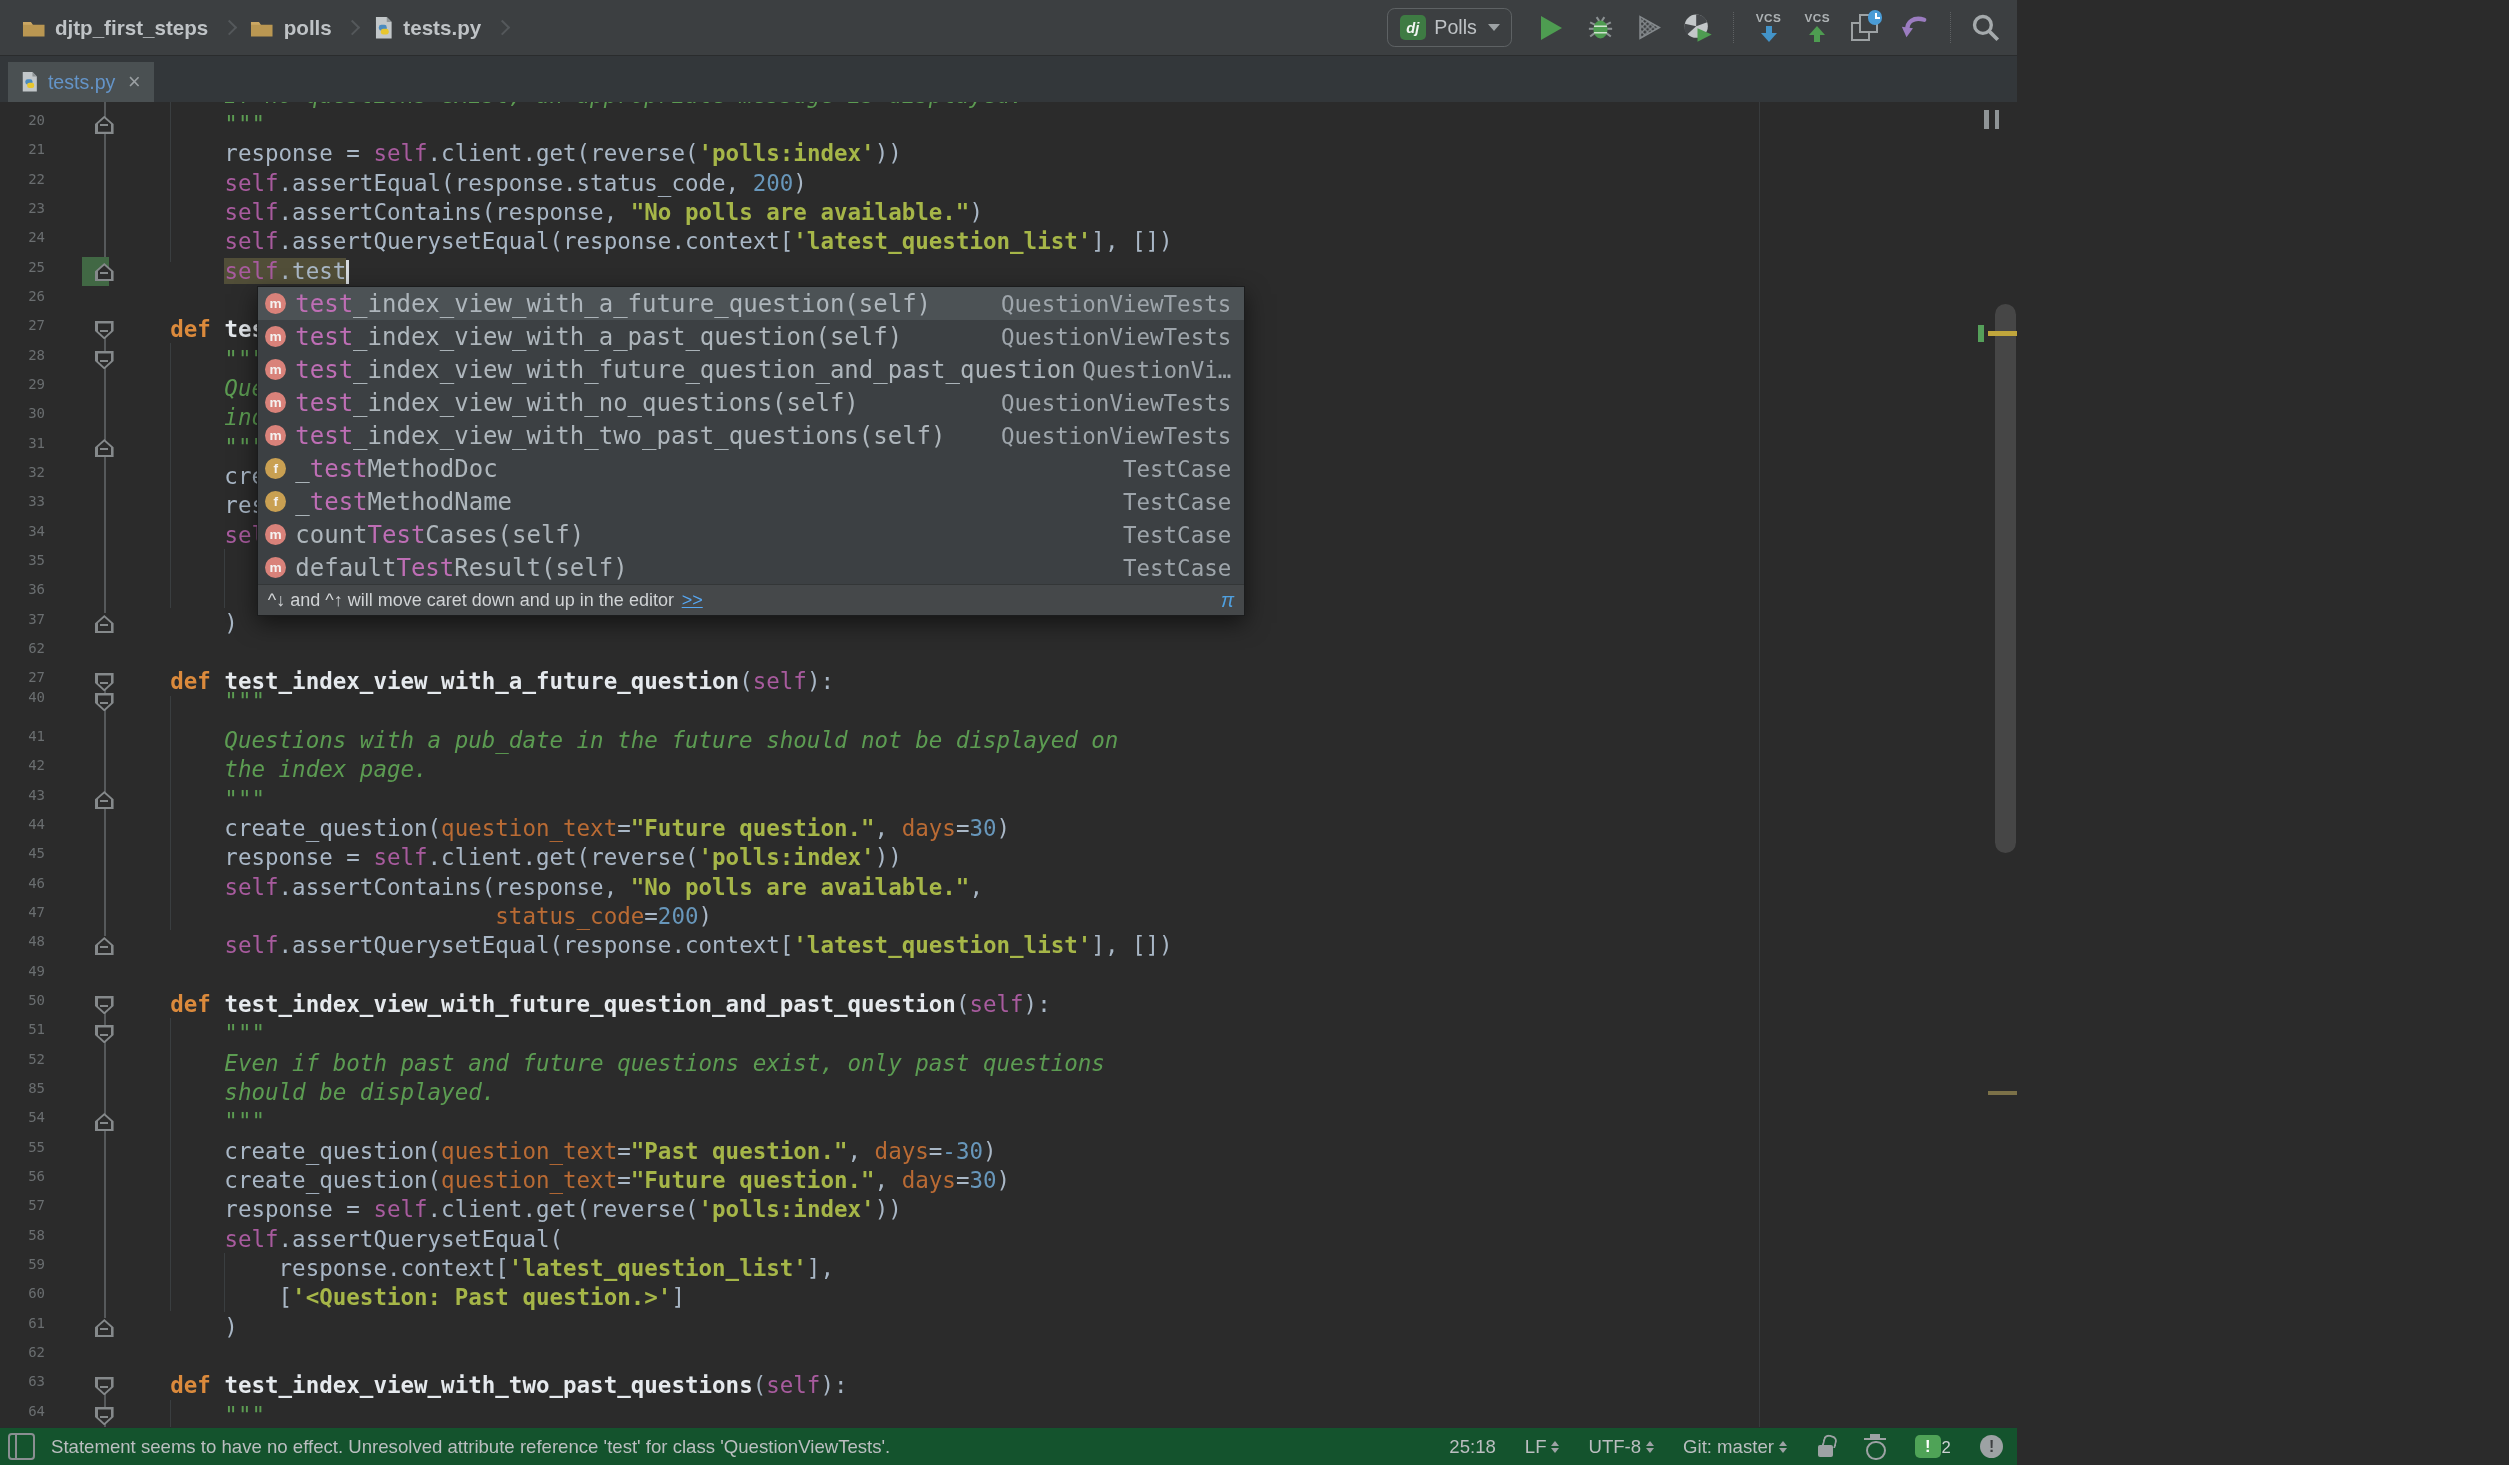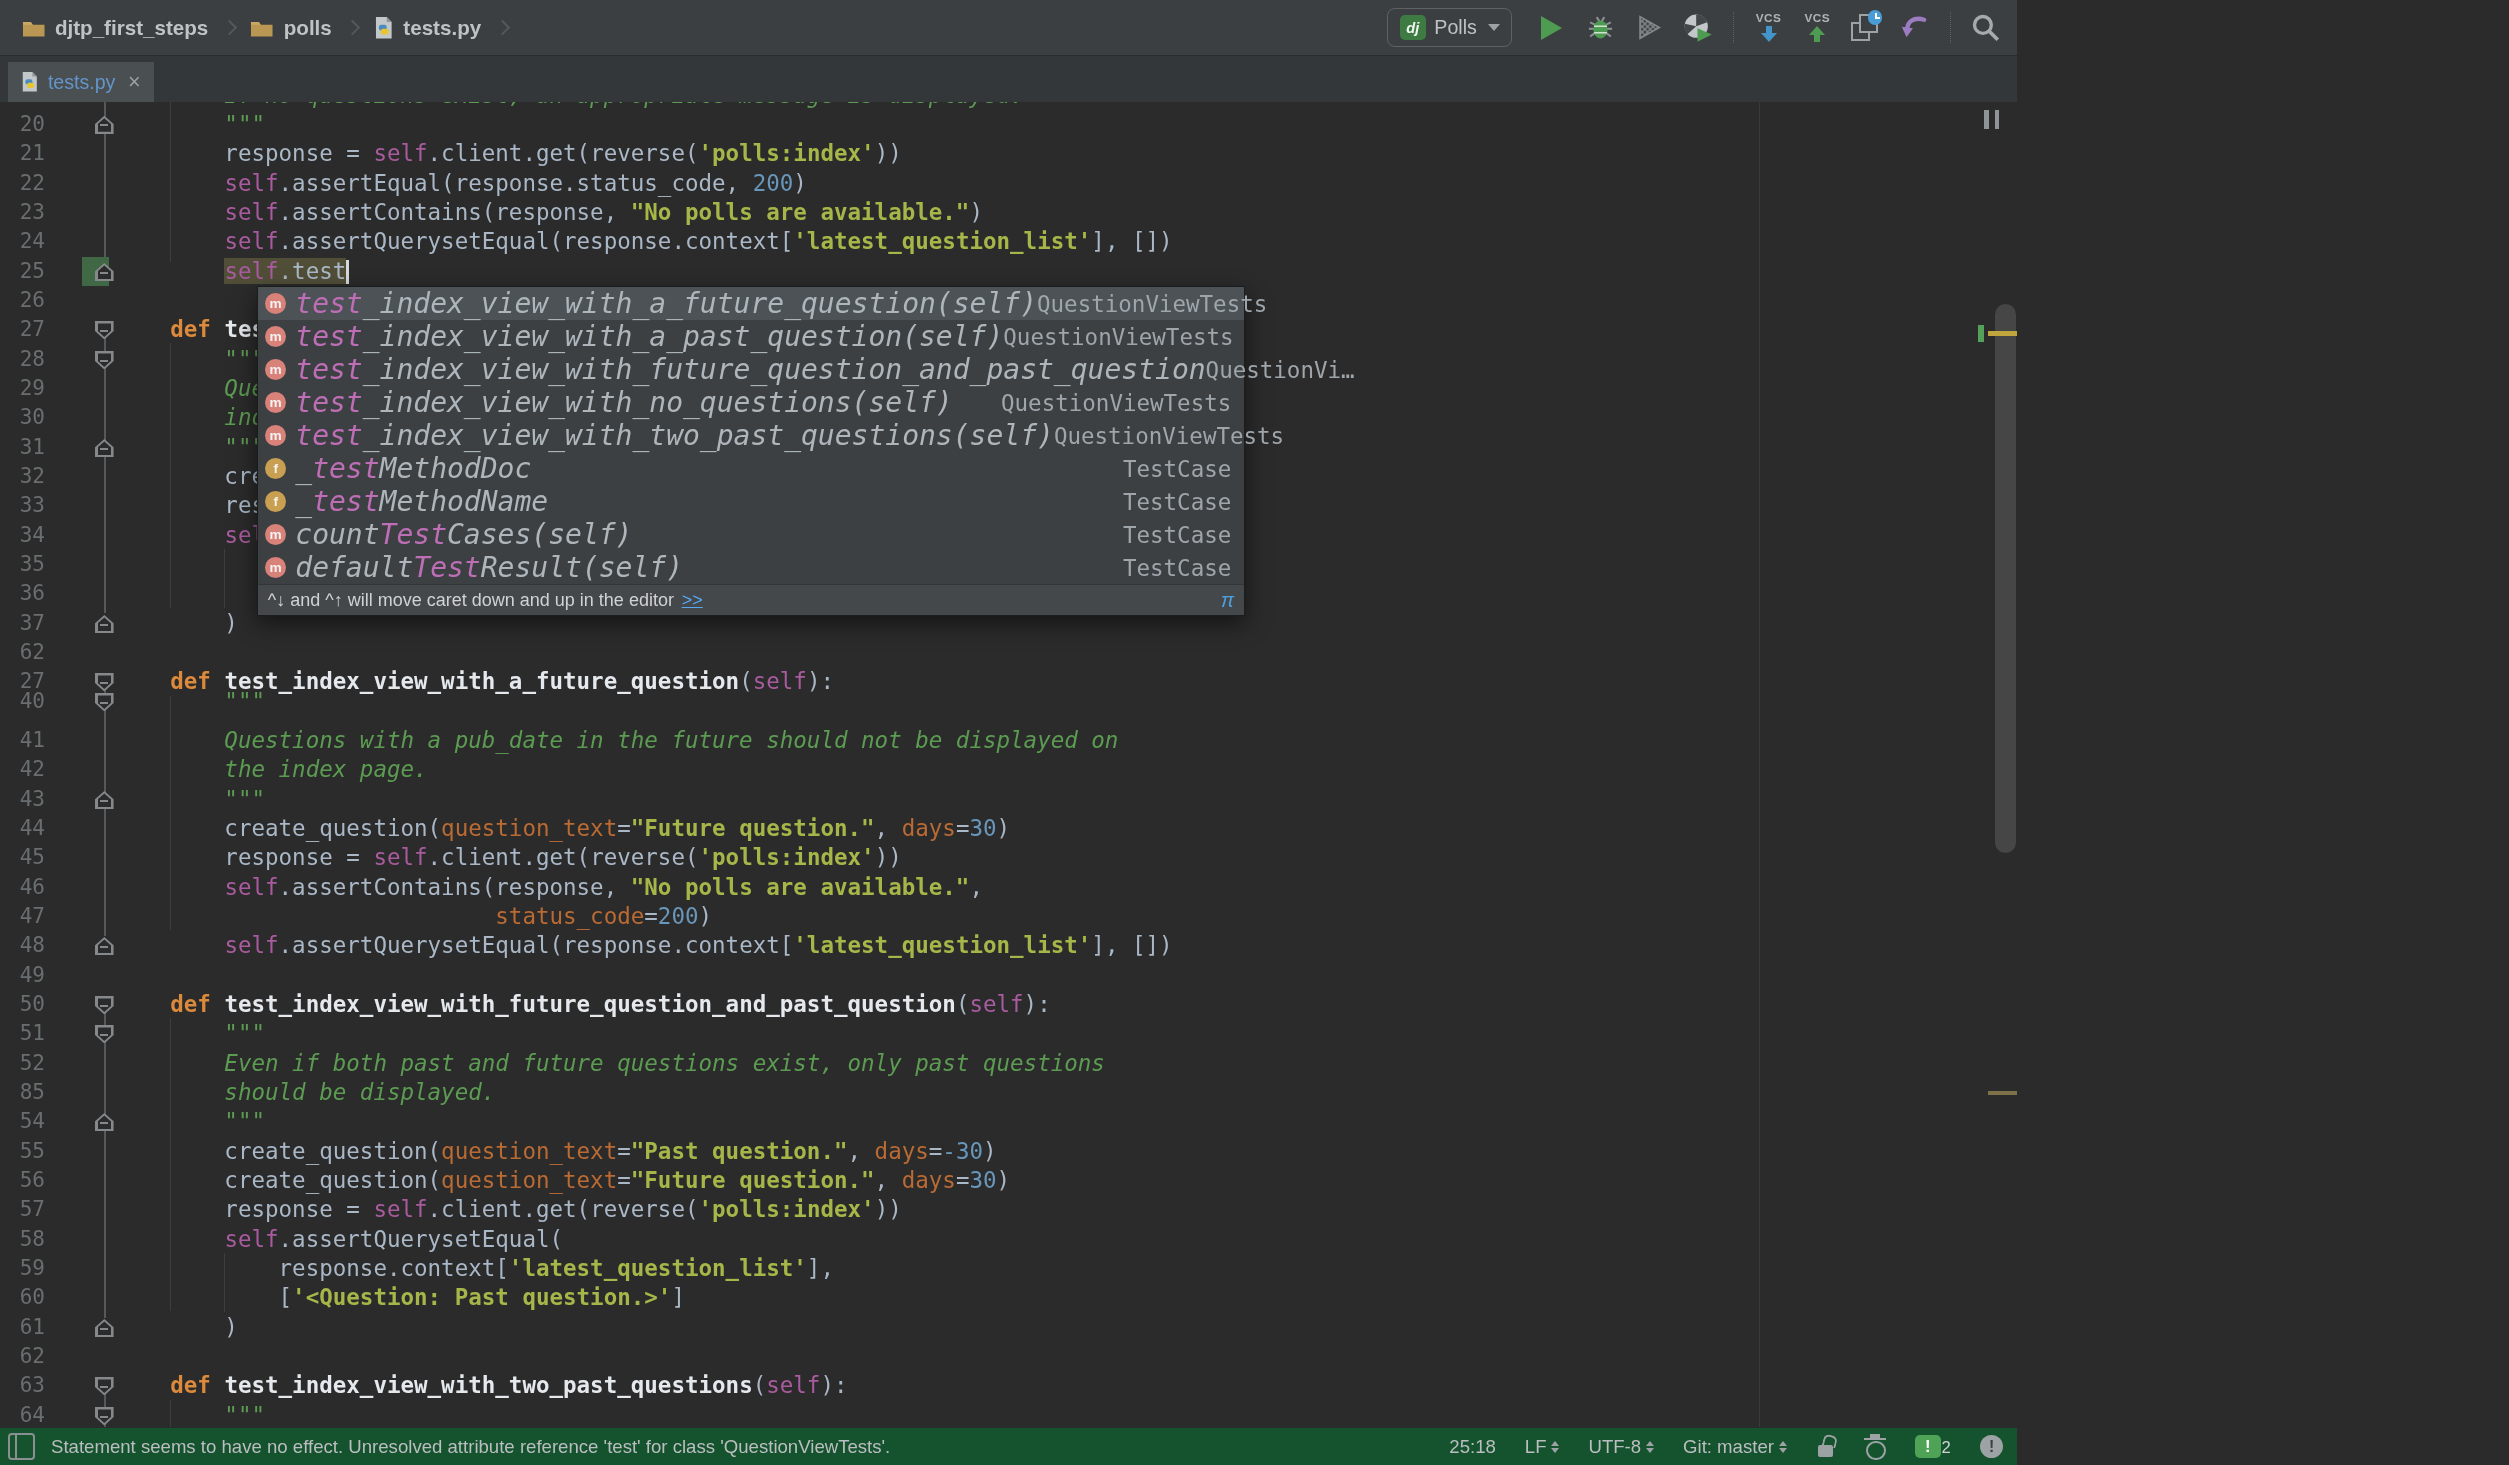--- a/index.html
+++ b/index.html
@@ -50,21 +50,21 @@
           border-bottom:1px solid #252728;display:flex;align-items:flex-end;}
   .tab{display:flex;align-items:center;gap:8.8px;background:#4A5052;height:40px;margin-left:7.8px;
        padding:0 13.7px;cursor:pointer;}
   .tab-label{color:var(--tab_label);font-size:19.6px;}
   .tab .close{color:#9BA0A3;font-size:21.6px;line-height:1;margin-left:3.9px;cursor:pointer;}
 
   
   .editor{position:absolute;left:0;top:102px;right:0;bottom:37px;background:#2B2B2B;overflow:hidden;}
   .line{position:absolute;left:0;width:100%;height:29px;}
   .ln{position:absolute;left:0;top:2px;width:45px;text-align:right;font-family:"DejaVu Sans Mono",monospace;
-      font-size:21px;color:var(--lineno);}
+      font-size:14px;color:var(--lineno);}
   .code{position:absolute;left:116px;top:1px;white-space:pre;font-family:"DejaVu Sans Mono",monospace;
         font-size:22.5px;line-height:27.4px;}
   .tk.kw{color:var(--kw);font-weight:bold;}
   .tk.nm{color:var(--nm);font-weight:bold;}
   .tk.sf{color:var(--sf);}
   .tk.pl{color:var(--pl);}
   .tk.st{color:var(--st);font-weight:bold;}
   .tk.dc{color:var(--dc);font-style:italic;}
   .tk.nu{color:var(--nu);}
   .tk.ar{color:var(--ar);}
@@ -88,21 +88,21 @@
 
   
   .popup{position:absolute;left:257px;top:184px;width:986px;background:#3C4043;border:1px solid #1B1C1D;
          box-shadow:0 7.8px 21.6px rgba(0,0,0,.55);z-index:10;}
   .crow{display:flex;align-items:center;height:33px;padding-left:6.9px;cursor:pointer;}
   .crow.sel{background:#4C5255;}
   .cico{flex:0 0 auto;width:21.6px;height:21.6px;border-radius:50%;color:#F4F1F0;font-size:13.7px;font-weight:bold;
         display:flex;align-items:center;justify-content:center;font-family:"Liberation Sans",sans-serif;}
   .cico.m{background:var(--method_icon);}
   .cico.f{background:var(--field_icon);}
-  .cname{margin-left:8.8px;font-family:"DejaVu Sans Mono",monospace;font-size:28px;color:#AEB6BC;white-space:pre;font-style:italic;}
+  .cname{margin-left:8.8px;font-family:"DejaVu Sans Mono",monospace;font-size:24px;color:#AEB6BC;white-space:pre;}
   .cname .cmatch{color:var(--match);}
   .cright{margin-left:auto;padding-right:12.7px;font-family:"DejaVu Sans Mono",monospace;font-size:22.5px;color:#9EA5AB;}
   .chint{display:flex;align-items:center;height:30px;background:#45484A;border-top:1px solid #333637;
          padding:0 9.8px;font-size:18px;color:#D0D3D5;}
   .chint .lnk{color:#56A8F5;text-decoration:underline;margin-left:7.8px;cursor:pointer;}
   .chint .pi{margin-left:auto;color:#4FA0E0;font-size:19.6px;font-style:italic;}
 
   
   .statusbar{position:absolute;left:0;bottom:0;width:100%;height:37px;background:#14532d;
              border-top:1px solid #292B2C;display:flex;align-items:center;color:#BBBEC0;font-size:18.6px;}

